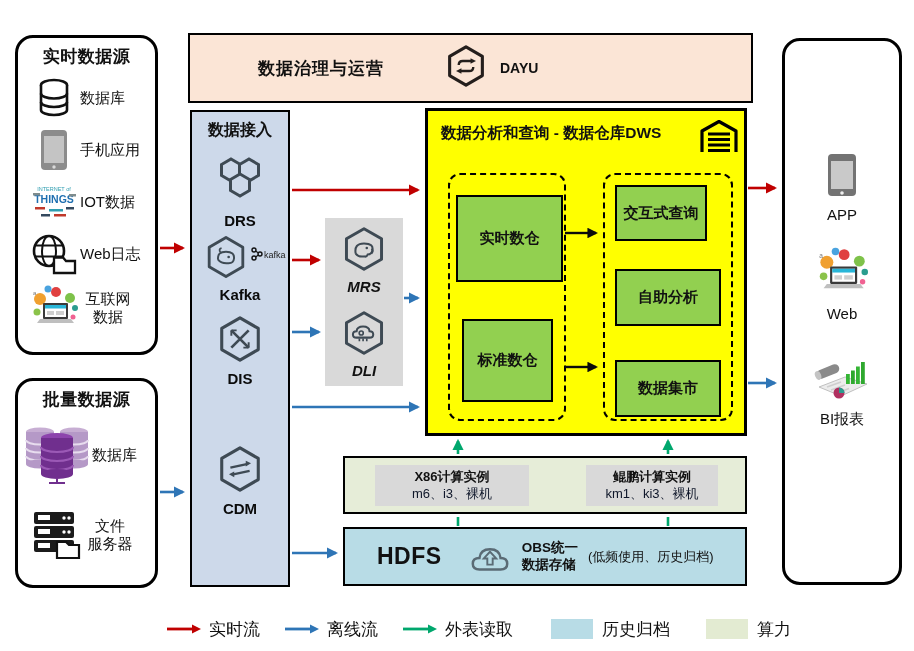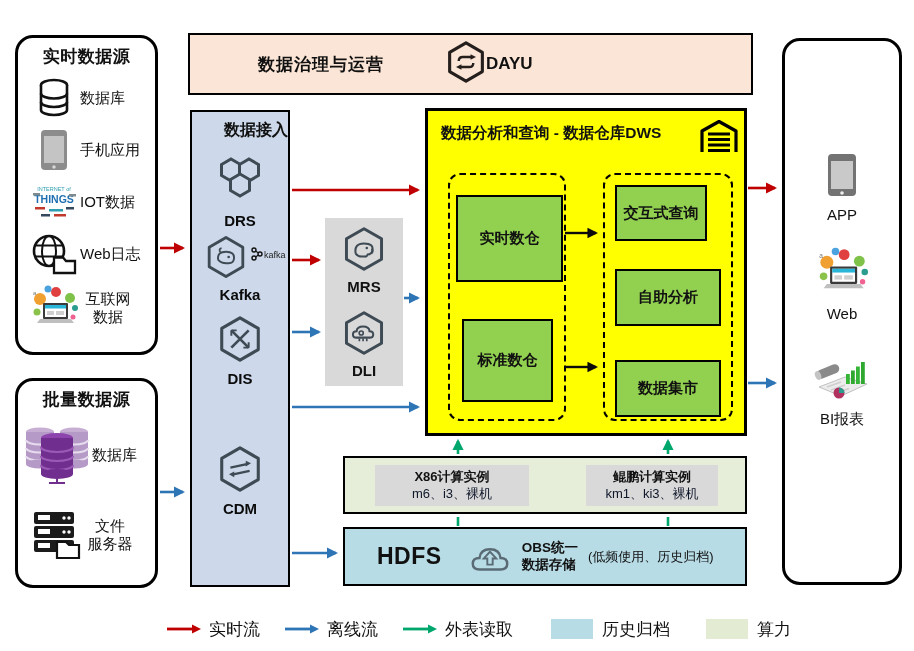--- a/index.html
+++ b/index.html
@@ -9,29 +9,29 @@
   
   .rbox{background:#fff;border:3px solid #000;border-radius:18px;box-sizing:border-box;}
   .rbox .btitle{font-weight:700;font-size:17px;text-align:center;margin-top:7px;letter-spacing:.5px;}
   .srcrow{display:flex;align-items:center;padding:0 4px 0 10px;}
   .srcrow .ic{width:52px;display:flex;justify-content:center;align-items:center;flex:0 0 52px;}
   .srcrow .lbl{font-size:15px;line-height:1.2;}
   
   #governance{background:#fbe5d6;border:2.5px solid #000;box-sizing:border-box;display:flex;align-items:center;}
   #governance .gtitle{font-weight:700;font-size:17px;margin-left:68px;letter-spacing:1px;}
   #governance .dayu{display:flex;align-items:center;margin-left:62px;}
-  #governance .dayu .dlabel{font-weight:700;font-size:17px;margin-left:0;}
+  #governance .dayu .dlabel{font-weight:700;font-size:14px;margin-left:14px;}
   
   #access{background:#cdd9ea;border:2.5px solid #000;box-sizing:border-box;}
-  #access .ctitle{font-weight:700;font-size:16px;text-align:right;margin-top:8px;}
+  #access .ctitle{font-weight:700;font-size:16px;text-align:center;margin-top:8px;}
   .svc{position:absolute;left:0;width:100%;display:flex;flex-direction:column;align-items:center;}
   .svc .slabel{font-weight:700;font-size:15px;margin-top:2px;color:#0b0b0b;}
   
   #procbox{background:#d9d9d9;box-sizing:border-box;display:flex;flex-direction:column;align-items:center;justify-content:center;gap:14px;}
-  #procbox .svcg{display:flex;flex-direction:column;align-items:center;}
+  #procbox .svcg{display:flex;flex-direction:column;align-items:center;font-style:italic;}
   #procbox .slabel{font-weight:700;font-size:15px;margin-top:1px;}
   
   #dws{background:#ffff00;border:3px solid #000;box-sizing:border-box;}
   #dws .dwstitle{position:absolute;left:13px;top:12px;font-weight:700;font-size:15.5px;}
   .dashedbox{position:absolute;border:2.5px dashed #000;border-radius:12px;box-sizing:border-box;}
   .greenbox{position:absolute;background:#92d050;border:2.5px solid #000;box-sizing:border-box;
             display:flex;align-items:center;justify-content:center;font-weight:700;font-size:15px;}
   
   #compute{background:#e6edd8;border:2.5px solid #000;box-sizing:border-box;}
   .inst{position:absolute;background:#d9d9d9;display:flex;flex-direction:column;align-items:center;justify-content:center;line-height:1.25;}
@@ -177,21 +177,21 @@
           <path d="M26 32 h9 l3 3 h10 v13 H26 Z" fill="#fff" stroke="#111" stroke-width="2.2"></path>
         </svg>
       </span>
       <span class="lbl" style="text-align:center;width:56px;">
         <span>文件</span><br>
         <span>服务器</span>
       </span>
     </div>
   </div>
 
-  <div class="abs" id="governance" style="left:188px;top:33px;width:565px;height:62px;text-align:center;">
+  <div class="abs" id="governance" style="left:188px;top:33px;width:565px;height:70px;text-align:center;">
     <span class="gtitle">数据治理与运营</span>
     <span class="dayu">
       <span>
         <svg width="40" height="44" viewBox="0 0 44 48">
           <polygon points="22,3 40,13.5 40,34.5 22,45 4,34.5 4,13.5" fill="none" stroke="#241e1c" stroke-width="3.4" stroke-linejoin="round"></polygon>
           <path d="M14 23 q0 -4.5 4.5 -4.5 H28" fill="none" stroke="#241e1c" stroke-width="2.6"></path>
           <polygon points="27,15.5 33,18.5 27,21.5" fill="#241e1c"></polygon>
           <path d="M30 25 q0 4.5 -4.5 4.5 H16" fill="none" stroke="#241e1c" stroke-width="2.6"></path>
           <polygon points="17,26.5 11,29.5 17,32.5" fill="#241e1c"></polygon>
         </svg>

